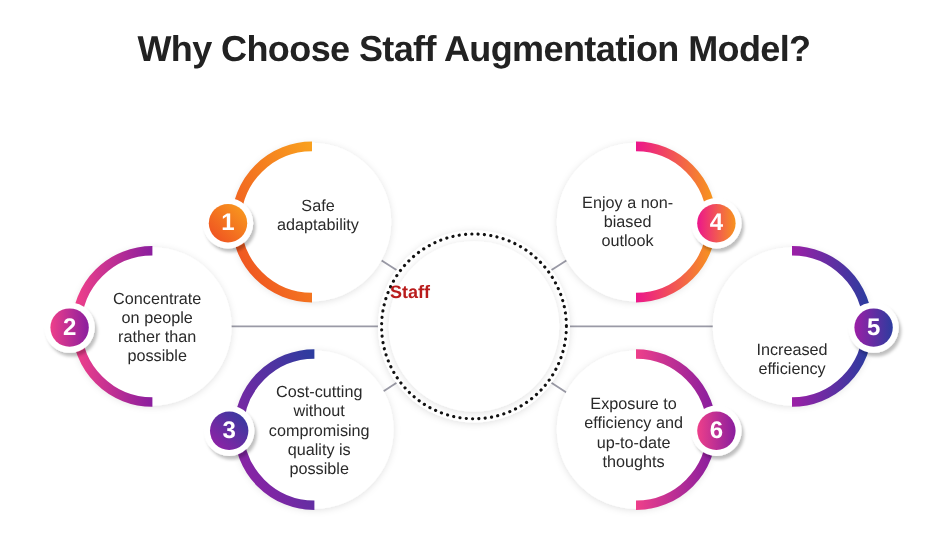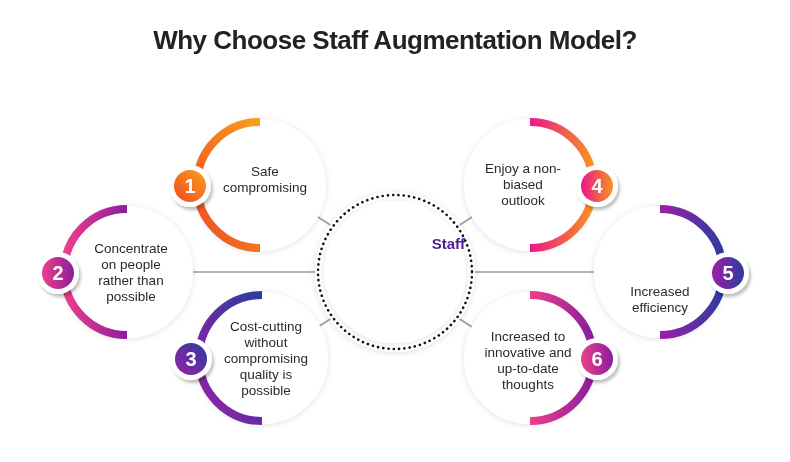--- a/index.html
+++ b/index.html
@@ -1,20 +1,20 @@
 <!DOCTYPE html>
 <html><head>
 <meta charset="utf-8">
 <style>
   html, body { margin:0; padding:0; background:#ffffff; }
   body { width:790px; height:462px; position:relative; overflow:hidden; font-family:"Liberation Sans", "DejaVu Sans", sans-serif; }
-  .title { position:absolute; left:0; top:25px; width:790px; text-align:center; font-size:26px; font-weight:bold; color:#222222; letter-spacing:-0.5px; }
+  .title { position:absolute; left:0; top:25px; width:790px; text-align:center; font-size:30px; font-weight:bold; color:#222222; letter-spacing:-0.5px; }
   svg.diagram { position:absolute; left:0; top:0; }
   .node-text { position:absolute; text-align:center; color:#2a2a2a; font-size:13.5px; line-height:16px; display:flex; align-items:center; justify-content:center; }
-  .center-text { position:absolute; text-align:right; color:#4c1d95; font-size:15px; font-weight:bold; line-height:19px; }
+  .center-text { position:absolute; text-align:left; color:#b91c1c; font-size:15px; font-weight:bold; line-height:19px; }
   .badge-num { position:absolute; width:34px; height:34px; text-align:center; line-height:34px; color:#fff; font-size:20px; font-weight:bold; }
 </style>
 </head>
 <body>
 
 <div class="title">Why Choose Staff Augmentation Model?</div>
 
 <svg class="diagram" width="790" height="462" viewBox="0 0 790 462">
   <defs>
     <filter id="sh" x="-20%" y="-20%" width="140%" height="140%">
@@ -99,18 +99,18 @@
 <div class="badge-num" style="left:41px;top:256px;">2</div>
 <div class="badge-num" style="left:174px;top:342px;">3</div>
 <div class="badge-num" style="left:580px;top:169px;">4</div>
 <div class="badge-num" style="left:711px;top:256px;">5</div>
 <div class="badge-num" style="left:580px;top:342px;">6</div>
 
 <div class="center-text" style="left:325px;top:234px;width:140px;">
   <div>Staff</div>
 </div>
 
-<div class="node-text" style="left:222px;top:150px;width:86px;height:60px;">Safe compromising</div>
+<div class="node-text" style="left:222px;top:150px;width:86px;height:60px;">Safe adaptability</div>
 <div class="node-text" style="left:86px;top:238px;width:90px;height:70px;">Concentrate on people rather than possible</div>
 <div class="node-text" style="left:220px;top:318px;width:92px;height:82px;">Cost-cutting without compromising quality is possible</div>
 <div class="node-text" style="left:480px;top:155px;width:86px;height:60px;">Enjoy a non-biased outlook</div>
 <div class="node-text" style="left:618px;top:250px;width:84px;height:44px;margin-top:28px;">Increased efficiency</div>
-<div class="node-text" style="left:478px;top:326px;width:100px;height:70px;">Increased to innovative and up-to-date thoughts</div>
+<div class="node-text" style="left:478px;top:326px;width:100px;height:70px;">Exposure to efficiency and up-to-date thoughts</div>
 
 </body></html>

